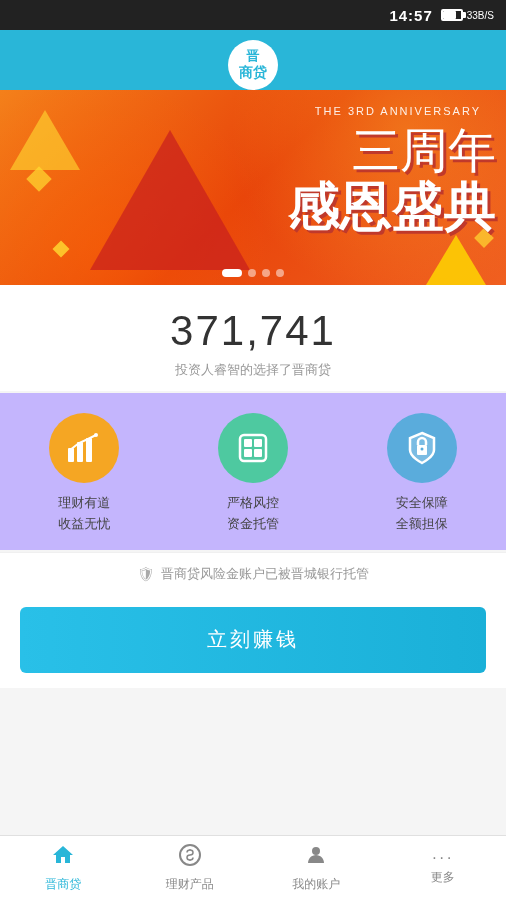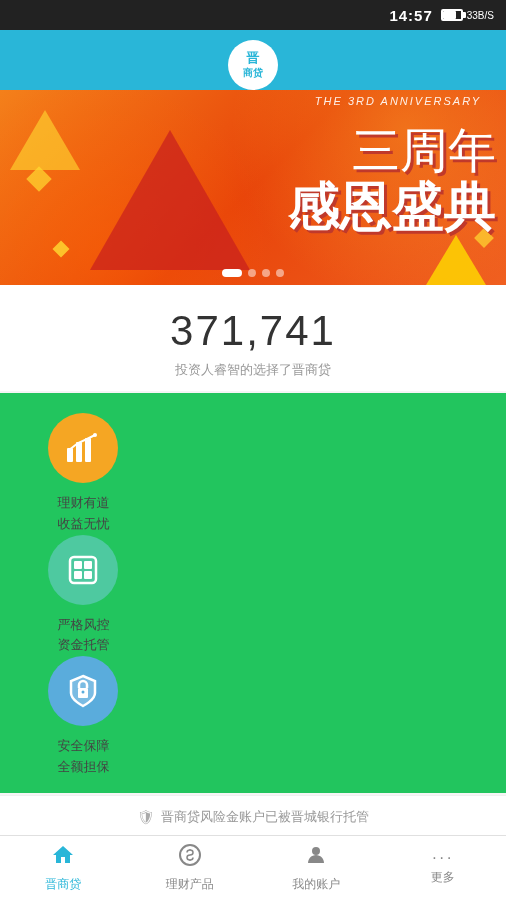--- a/index.html
+++ b/index.html
@@ -134,26 +134,25 @@
       right: 20px;
       bottom: 0;
       width: 0;
       height: 0;
       border-left: 30px solid transparent;
       border-right: 30px solid transparent;
       border-bottom: 50px solid rgba(255,220,0,0.8);
     }
     .banner-anniversary-text {
       position: absolute;
-      top: 5px;
+      top: 15px;
       right: 25px;
       color: rgba(255,255,255,0.9);
       font-size: 11px;
       letter-spacing: 2px;
-      font-style: italic;
     }
     .banner-main-text {
       position: absolute;
       right: 10px;
       top: 35px;
       text-align: right;
     }
     .banner-main-text .line1 {
       font-size: 48px;
       font-weight: 400;
@@ -201,27 +200,26 @@
       letter-spacing: 2px;
     }
     .stats-desc {
       font-size: 13px;
       color: #999;
       margin-top: 6px;
     }
 
     
     .features-section {
-      background: #22c55e;
+      background: #c4b5fd;
       padding: 20px 0 15px;
       display: flex;
       justify-content: space-around;
       align-items: flex-start;
       margin-top: 2px;
-      flex-direction: column;
     }
     .feature-item {
       display: flex;
       flex-direction: column;
       align-items: center;
       width: 33%;
     }
     .feature-icon {
       width: 70px;
       height: 70px;
@@ -333,21 +331,21 @@
       <div class="battery-fill"></div>
     </div>
     <span class="speed-text">33B/S</span>
   </div>
 </div>
 
 <div class="header">
   <div class="logo-circle">
     <div style="display:flex;flex-direction:column;align-items:center;">
       <span class="logo-inner" style="font-size:13px;color:#29b6d8;font-weight:900;line-height:1.2;">晋</span>
-      <span style="font-size:10px;color:#29b6d8;font-weight:bold;">商贷</span>
+      <span style="font-size:14px;color:#29b6d8;font-weight:bold;">商贷</span>
     </div>
   </div>
 </div>
 
 <div class="main-content">
 
   <div class="banner">
     <div class="banner-bg-pattern"></div>
     <div class="banner-triangle-left"></div>
     <div class="banner-triangle-main"></div>

